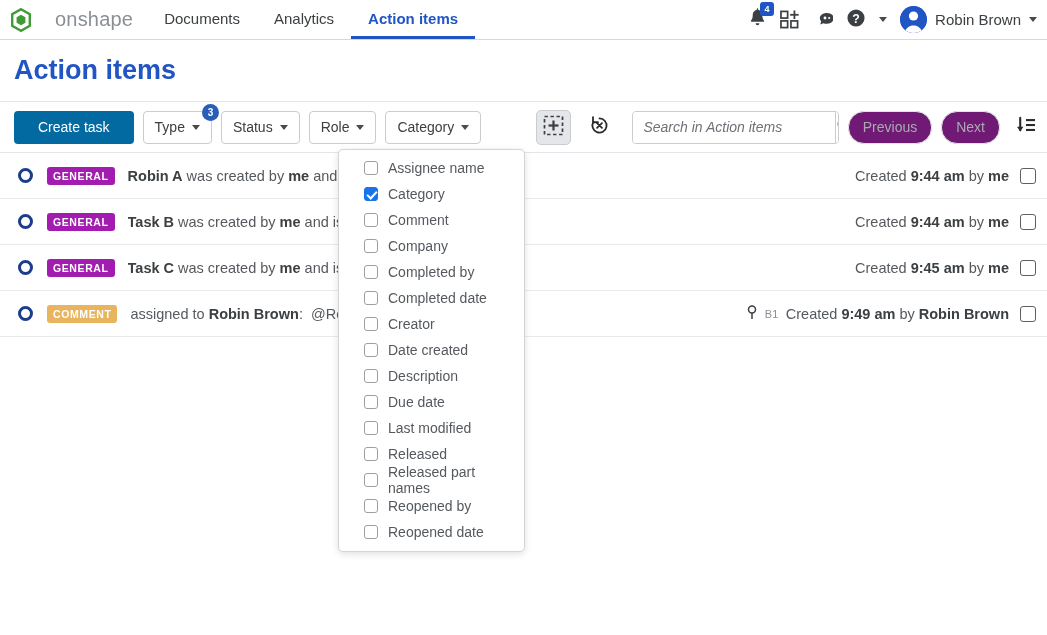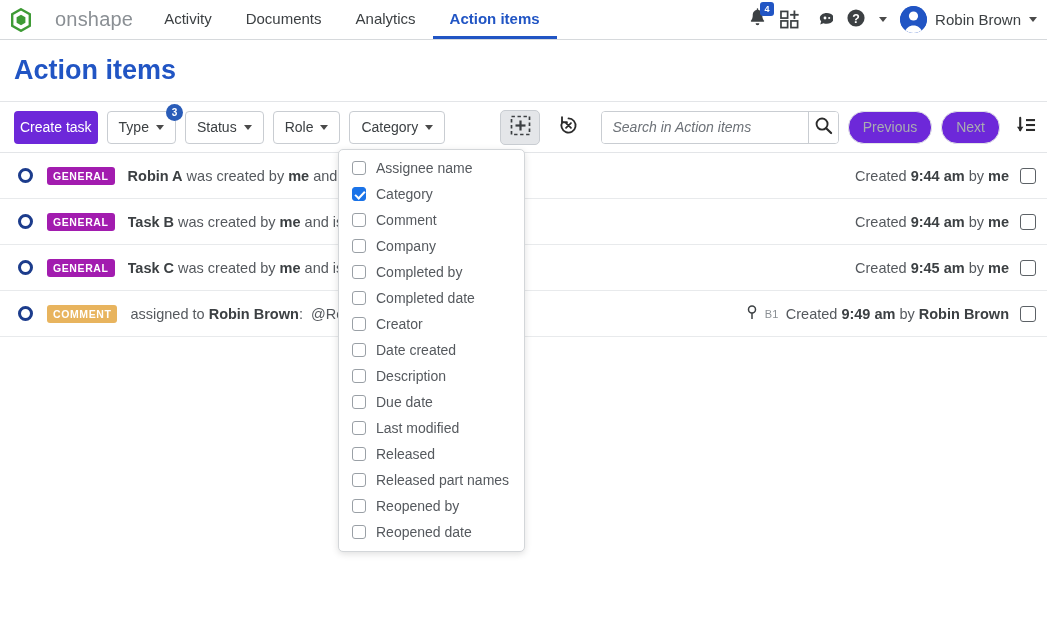--- a/index.html
+++ b/index.html
@@ -82,23 +82,23 @@
   
   .toolbar {
     height: 51px;
     display: flex; align-items: center;
     padding: 0 11px 0 14px;
     gap: 9px;
     border-bottom: 1px solid #e3e5e8;
     position: relative;
   }
   .btn-primary {
-    background: #6d28d9; color: #fff;
+    background: #0369a1; color: #fff;
     border: none; border-radius: 4px;
-    height: 33px; padding: 0 6px;
+    height: 33px; padding: 0 24px;
     font-size: 14px; font-family: inherit;
     cursor: pointer; white-space: nowrap;
   }
   .filter-btn {
     position: relative;
     height: 33px; padding: 0 11px;
     background: #fff; border: 1px solid #c9cdd2; border-radius: 4px;
     font-size: 14px; color: #3c4043; font-family: inherit;
     display: flex; align-items: center; gap: 7px;
     cursor: pointer; white-space: nowrap;
@@ -129,21 +129,21 @@
     font-style: italic; color: #000000;
   }
   .search-input::placeholder { color: #6d7278; font-style: italic; }
   .search-go {
     width: 35px; border: none; border-left: 1px solid #c9cdd2;
     background: #fff; display: flex; align-items: center; justify-content: center;
     cursor: pointer;
   }
   .pagebtn {
     height: 33px; padding: 0 14px;
-    background: #6d28d9; border: 1px solid #e2e4e7; border-radius: 16px;
+    background: #701a75; border: 1px solid #e2e4e7; border-radius: 16px;
     font-size: 14px; color: #a8acb1; font-family: inherit;
     cursor: default; white-space: nowrap;
   }
   .sort-btn { display: flex; align-items: center; cursor: pointer; margin-left: 7px; }
 
   
   .rows { position: relative; }
   .row {
     height: 46px;
     display: flex; align-items: center;
@@ -180,21 +180,21 @@
 
   
   .dropdown {
     position: absolute;
     left: 338px; top: 149px;
     width: 187px;
     background: #fff;
     border: 1px solid #d3d6d9;
     border-radius: 5px;
     box-shadow: 0 2px 7px rgba(0,0,0,.13);
-    padding: 5px 0 6px 0;
+    padding: 5px 0 6px 12px;
     z-index: 50;
   }
   .dd-item {
     display: flex; align-items: center; gap: 10px;
     height: 26px; padding: 0 10px 0 13px;
     font-size: 14px; color: #55595e;
     cursor: pointer;
   }
   .dd-box {
     width: 14px; height: 14px; flex: none;
@@ -221,21 +221,20 @@
     <span>
       <svg class="brand-logo" viewBox="0 0 24 26">
         <path d="M12 1.2 L21.6 6.6 L21.6 19.4 L12 24.8 L2.4 19.4 L2.4 6.6 Z" fill="none" stroke="#3e9b35" stroke-width="2.6"></path>
         <path d="M12 7.4 L16.8 10.1 L16.8 15.9 L12 18.6 L7.2 15.9 L7.2 10.1 Z" fill="#3e9b35"></path>
       </svg>
     </span>
     <span class="brand-text">onshape</span>
   </div>
 
   <div class="navtabs">
-    <div class="navtab">Activity</div>
     <div class="navtab">Documents</div>
     <div class="navtab">Analytics</div>
     <div class="navtab active">Action items</div>
   </div>
 
   <div class="nav-right">
 
     <div class="icon-btn">
       <span>
         <svg width="19" height="20" viewBox="0 0 20 21">

